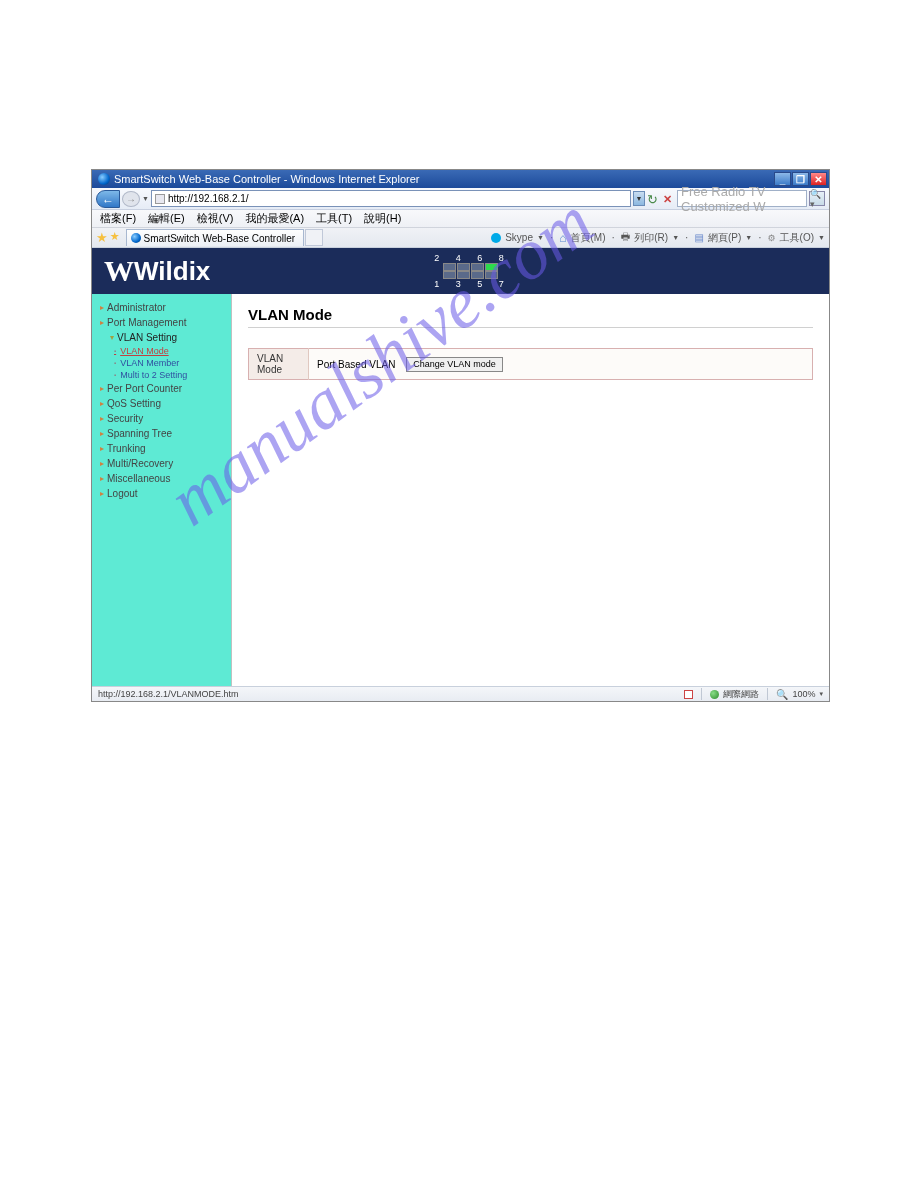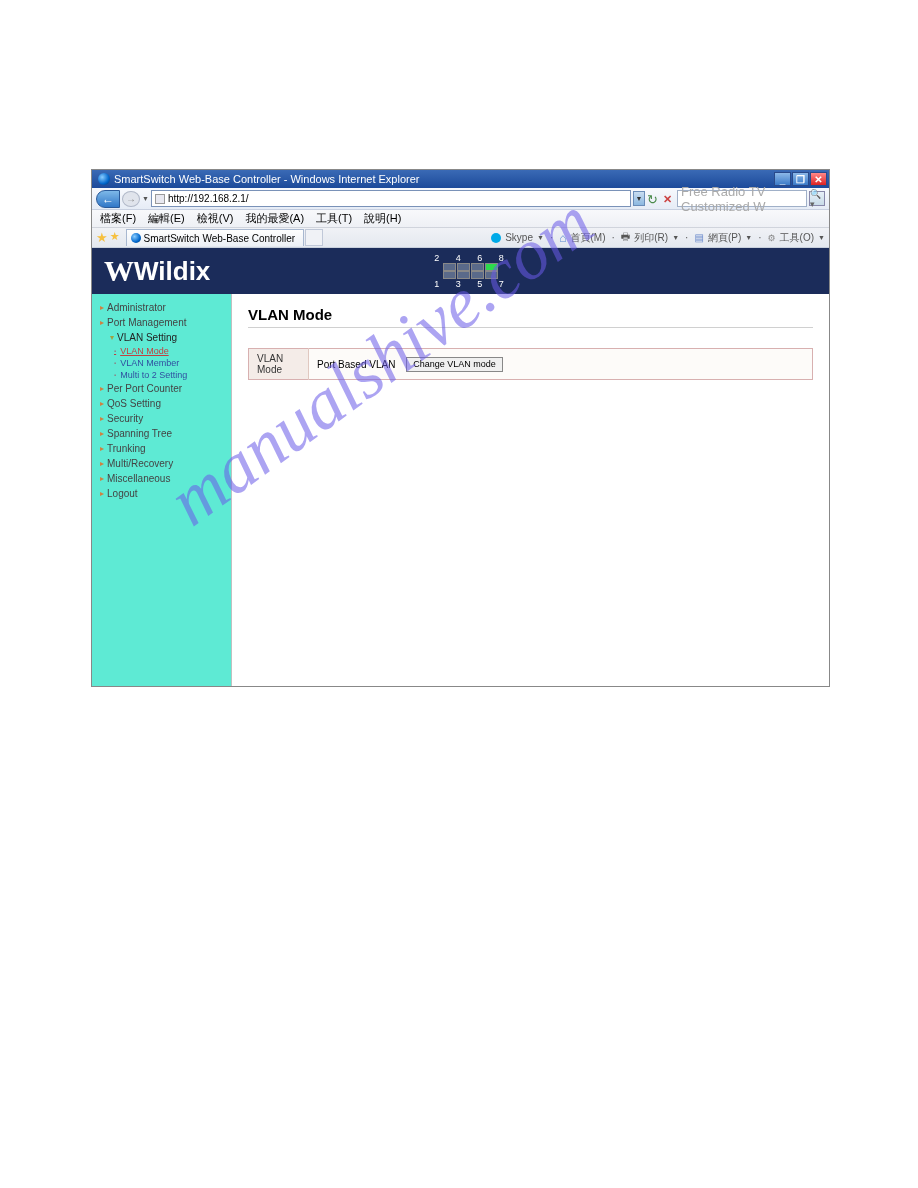--- a/index.html
+++ b/index.html
@@ -243,17 +243,30 @@
             <td class="panel-value">
               <span>Port Based VLAN</span>
               <button class="change-btn">Change VLAN mode</button>
             </td>
           </tr>
         </tbody>
           </table>
       </div>
     </div>
 
+    <div class="statusbar">
+      <span class="status-left">http://192.168.2.1/VLANMODE.htm</span>
+      <div class="status-right">
+        <span class="blocked"></span>
+        <span class="status-sep"></span>
+        <span class="zone-icon"></span>
+        <span>網際網路</span>
+        <span class="status-sep"></span>
+        <span class="zoom-icon">🔍</span>
+        <span>100%</span>
+        <span class="drop-arrow">▾</span>
+      </div>
+    </div>
 
   </div>
 
   <div class="watermark">manualshive.com</div>
 </div>
 
 </body></html>

